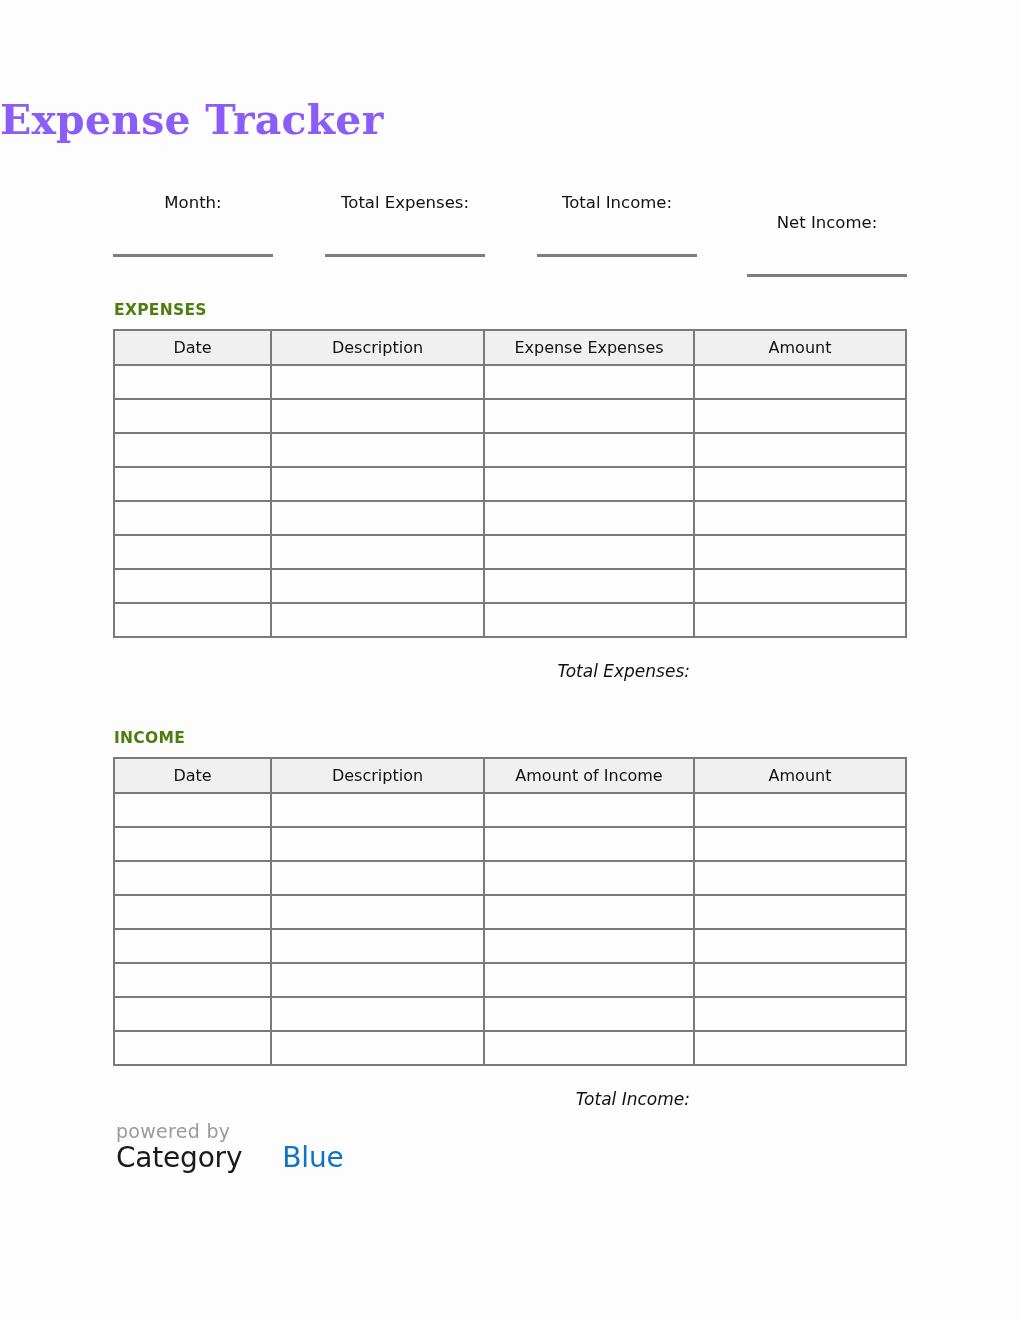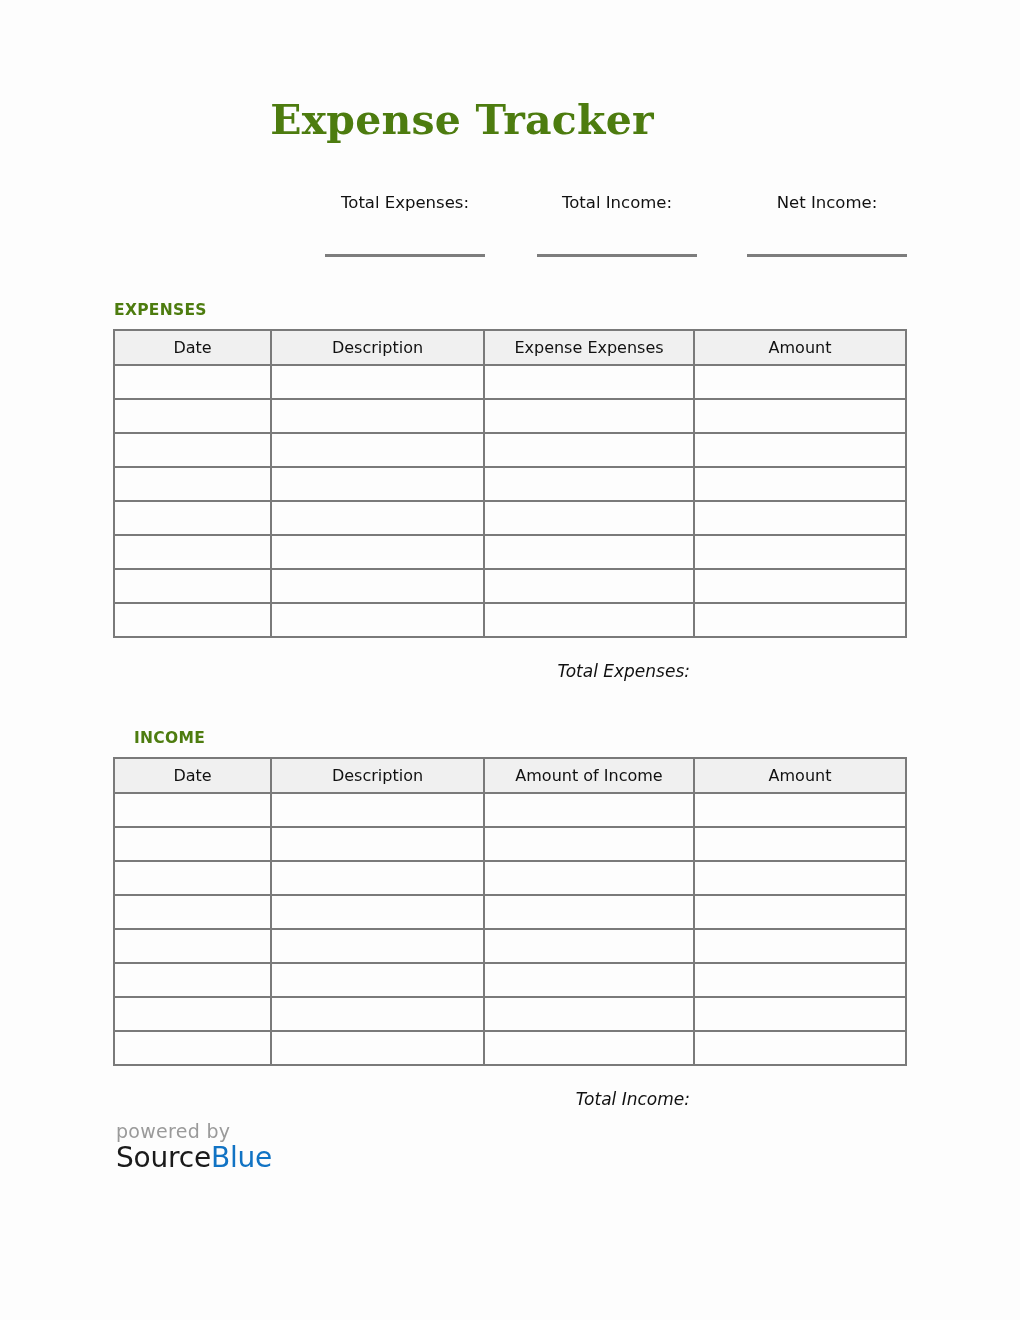--- a/index.html
+++ b/index.html
@@ -22,26 +22,25 @@
     height: 1320px;
     background: #fdfdfd;
   }
 
   
   .doc-title {
     position: absolute;
     left: 0;
     top: 96px;
     width: 924px;
-    text-align: center;
     font-family: "DejaVu Serif", serif;
     font-weight: bold;
     font-size: 41px;
     letter-spacing: 0.2px;
-    color: #4d7c0f;
+    color: #8b5cf6;
   }
 
   
   .summary-row {
     position: absolute;
     left: 113px;
     top: 193px;
     width: 792px;
     height: 72px;
   }
@@ -63,33 +62,33 @@
     position: absolute;
     left: 0;
     bottom: 8px;
     width: 160px;
     height: 3px;
     background: #7d7d7d;
   }
   .sf-0 { left: 0px; }
   .sf-1 { left: 212px; }
   .sf-2 { left: 424px; }
-  .sf-3 { left: 634px; }
+  .sf-3 { left: 634px; margin-top: 20px; }
 
   
   .section-heading {
     position: absolute;
     left: 114px;
     font-size: 15.5px;
     font-weight: bold;
     letter-spacing: 0.3px;
     color: #4d7c0f;
   }
   .sh-expenses { top: 301px; }
-  .sh-income   { top: 729px; margin-left: 20px; }
+  .sh-income   { top: 729px; }
 
   
   .data-table {
     position: absolute;
     left: 113px;
     width: 792px;
     border-collapse: collapse;
     table-layout: fixed;
   }
   .tbl-expenses { top: 329px; }
@@ -144,31 +143,35 @@
     letter-spacing: 0.3px;
     line-height: 18px;
   }
   .fl-brand {
     font-size: 28px;
     line-height: 34px;
     letter-spacing: -0.2px;
     margin-top: 1px;
   }
   .fl-general { color: #1a1a1a; }
-  .fl-blue    { color: #1173c4; }
+  .fl-blue    { color: #1173c4; margin-left: 40px; }
 </style>
 </head>
 <body>
 
 <div class="page">
 
   <div class="doc-title">Expense Tracker</div>
 
   <div class="summary-row">
 
+    <div class="summary-field sf-0">
+      <span class="sf-label">Month:</span>
+      <span class="sf-line"></span>
+    </div>
 
     <div class="summary-field sf-1">
       <span class="sf-label">Total Expenses:</span>
       <span class="sf-line"></span>
     </div>
 
     <div class="summary-field sf-2">
       <span class="sf-label">Total Income:</span>
       <span class="sf-line"></span>
     </div>
@@ -317,16 +320,16 @@
         <td></td>
         <td></td>
       </tr>
     </tbody>
   </table>
 
   <div class="total-label total-income">Total Income:</div>
 
   <div class="footer-logo">
     <div class="fl-powered">powered by</div>
-    <div class="fl-brand"><span class="fl-general">Source</span><span class="fl-blue">Blue</span></div>
+    <div class="fl-brand"><span class="fl-general">Category</span><span class="fl-blue">Blue</span></div>
   </div>
 
 </div>
 
 </body></html>

